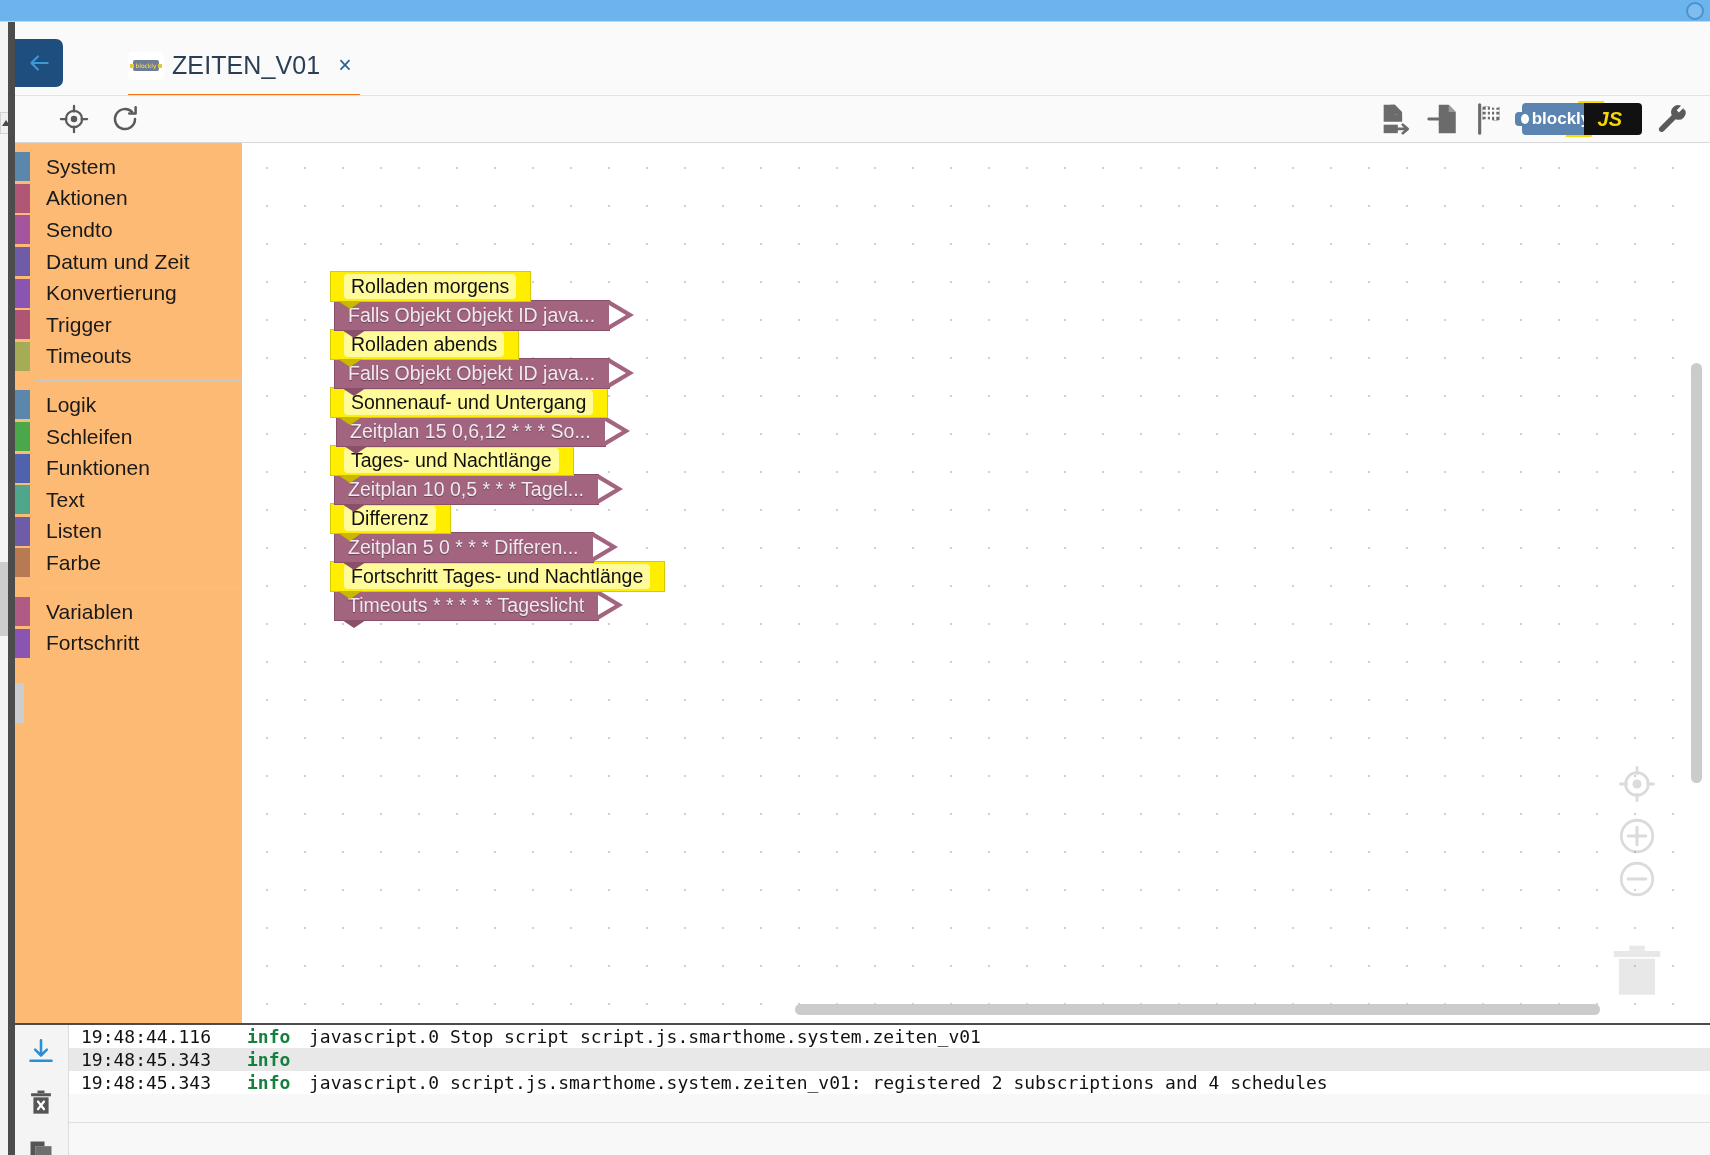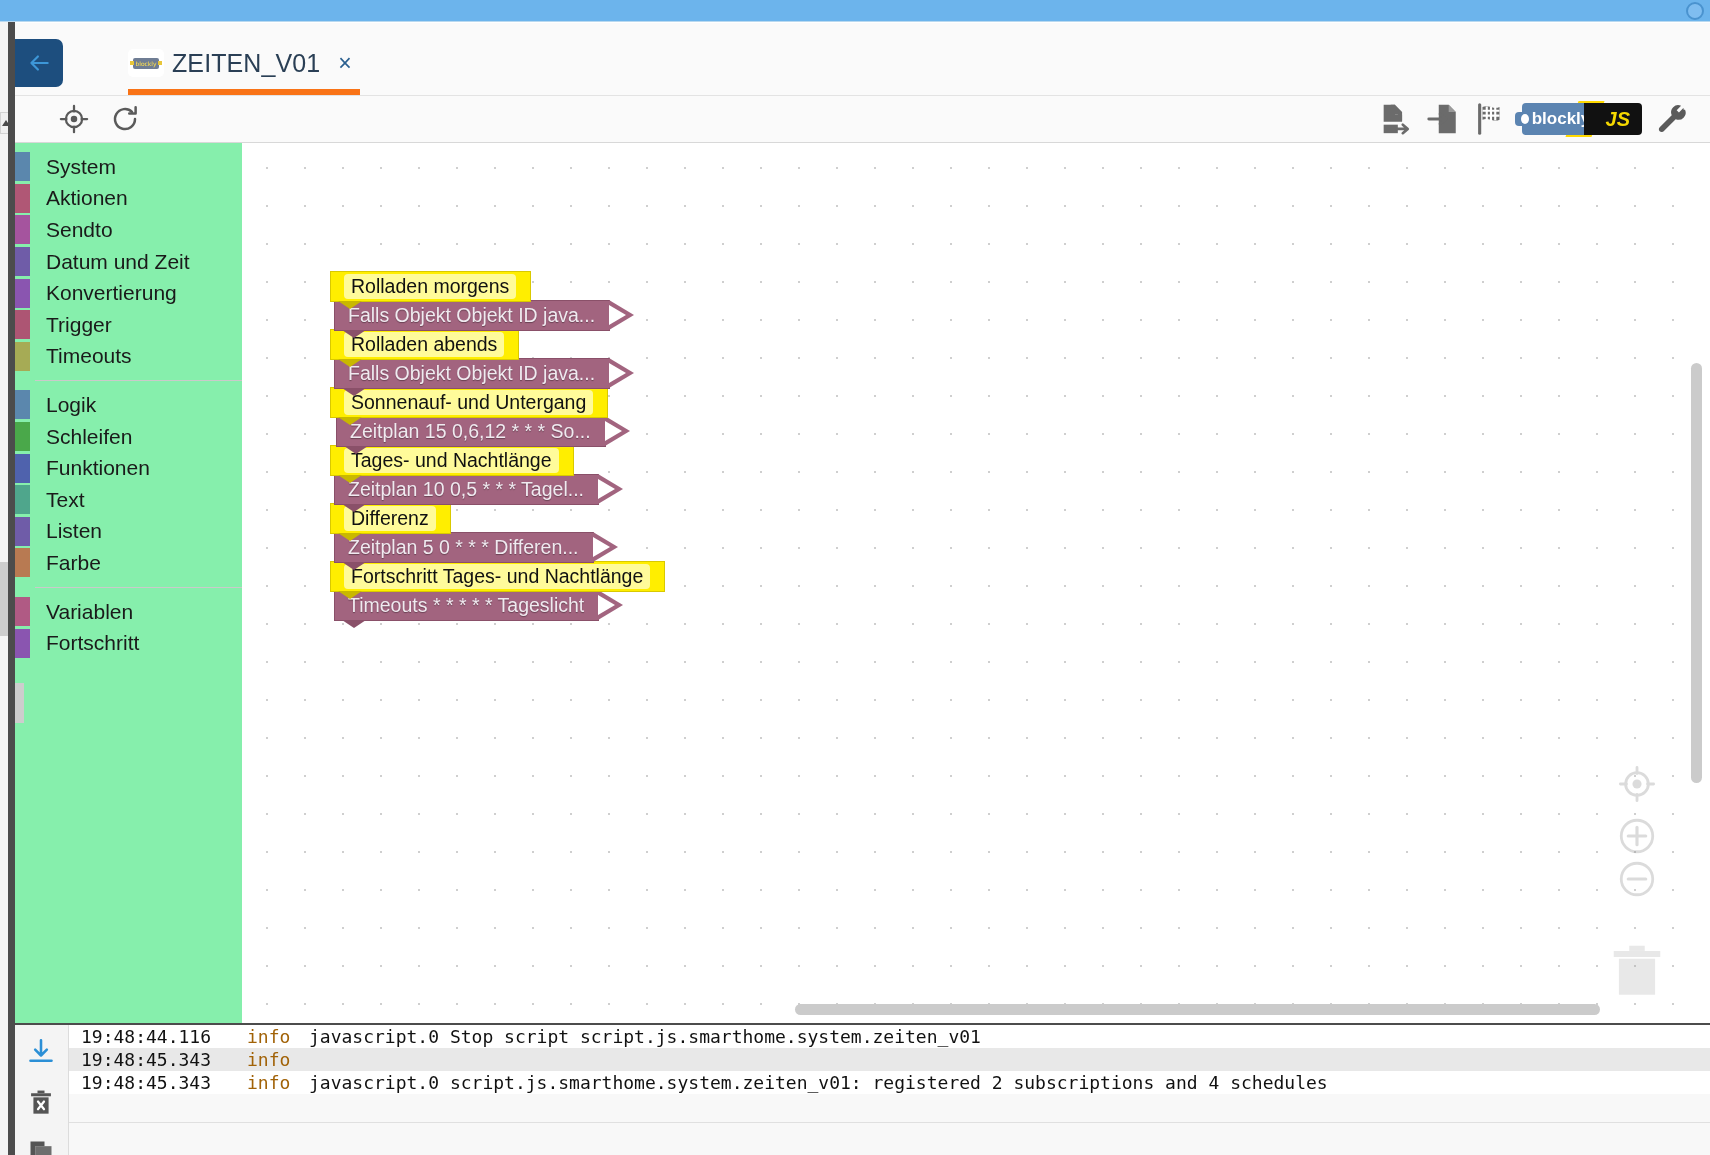--- a/index.html
+++ b/index.html
@@ -54,21 +54,21 @@
   #back-btn {
     position: absolute; left: 0px; top: 16px; width: 48px; height: 48px;
     background: #1d4e7e; border-radius: 0 7px 7px 0;
     display: flex; align-items: center; justify-content: center;
     cursor: pointer;
   }
   #back-btn svg { width: 26px; height: 26px; }
   #tab-item {
     position: absolute; left: 113px; top: 14px; height: 58px;
     display: flex; align-items: center; gap: 8px;
-    border-bottom: 6px solid #f97316;
+    border-bottom: 1px solid #f97316;
     padding: 0 8px 0 0;
     cursor: pointer;
   }
   #tab-logo {
     width: 36px; height: 28px; background: #ffffff;
     border-radius: 5px;
     display: flex; align-items: center; justify-content: center;
   }
   #tab-logo-inner {
     width: 26px; height: 11px;
@@ -125,32 +125,32 @@
   }
   #lang-blockly:after {
     content: ""; position: absolute; left: -1px; top: 11px;
     width: 8px; height: 10px; background: #ffffff; border-radius: 50%;
   }
   #lang-js {
     position: absolute; left: 62px; top: 0; width: 58px; height: 32px;
     background: #111111; border-radius: 0 4px 4px 0;
     color: #f5d800; font-size: 20px; font-weight: bold; font-style: italic;
     display: flex; align-items: center; justify-content: flex-end;
-    padding-right: 12px;
+    padding-right: 20px;
   }
   #lang-slash {
     position: absolute; left: 50px; top: -2px; width: 26px; height: 36px;
     background: #ffd900;
     transform: skewX(-20deg);
   }
 
   
   #toolbox {
     position: absolute; left: 15px; top: 143px; width: 260px; height: 880px;
-    background: #86efac; border-right: 1px solid #c6c6c6;
+    background: #fdba74; border-right: 1px solid #c6c6c6;
     overflow: hidden;
   }
   .tb-item {
     position: relative; height: 31.6px; display: flex; align-items: center;
     cursor: pointer;
   }
   .tb-swatch {
     width: 15px; height: 29px; margin-right: 16px; flex: none;
   }
   .tb-label {
@@ -277,21 +277,21 @@
     position: absolute; left: 54px; top: 0; right: 0; bottom: 0;
     font-family: "DejaVu Sans Mono", monospace;
     font-size: 18px;
   }
   .c-row {
     display: flex; align-items: center; height: 23px; white-space: nowrap;
   }
   .c-row.odd  { background: #ffffff; }
   .c-row.even { background: #e8e8e8; }
   .c-time  { width: 178px; padding-left: 12px; color: #111111; }
-  .c-level { width: 62px; font-weight: normal; color: #a16207; }
+  .c-level { width: 62px; font-weight: bold; color: #15803d; }
   .c-msg   { color: #111111; }
   #console-divider {
     position: absolute; left: 54px; top: 97px; right: 0; height: 1px;
     background: #e0e0e0;
   }
 </style>
 </head>
 <body>
 
 <div id="topbar">

